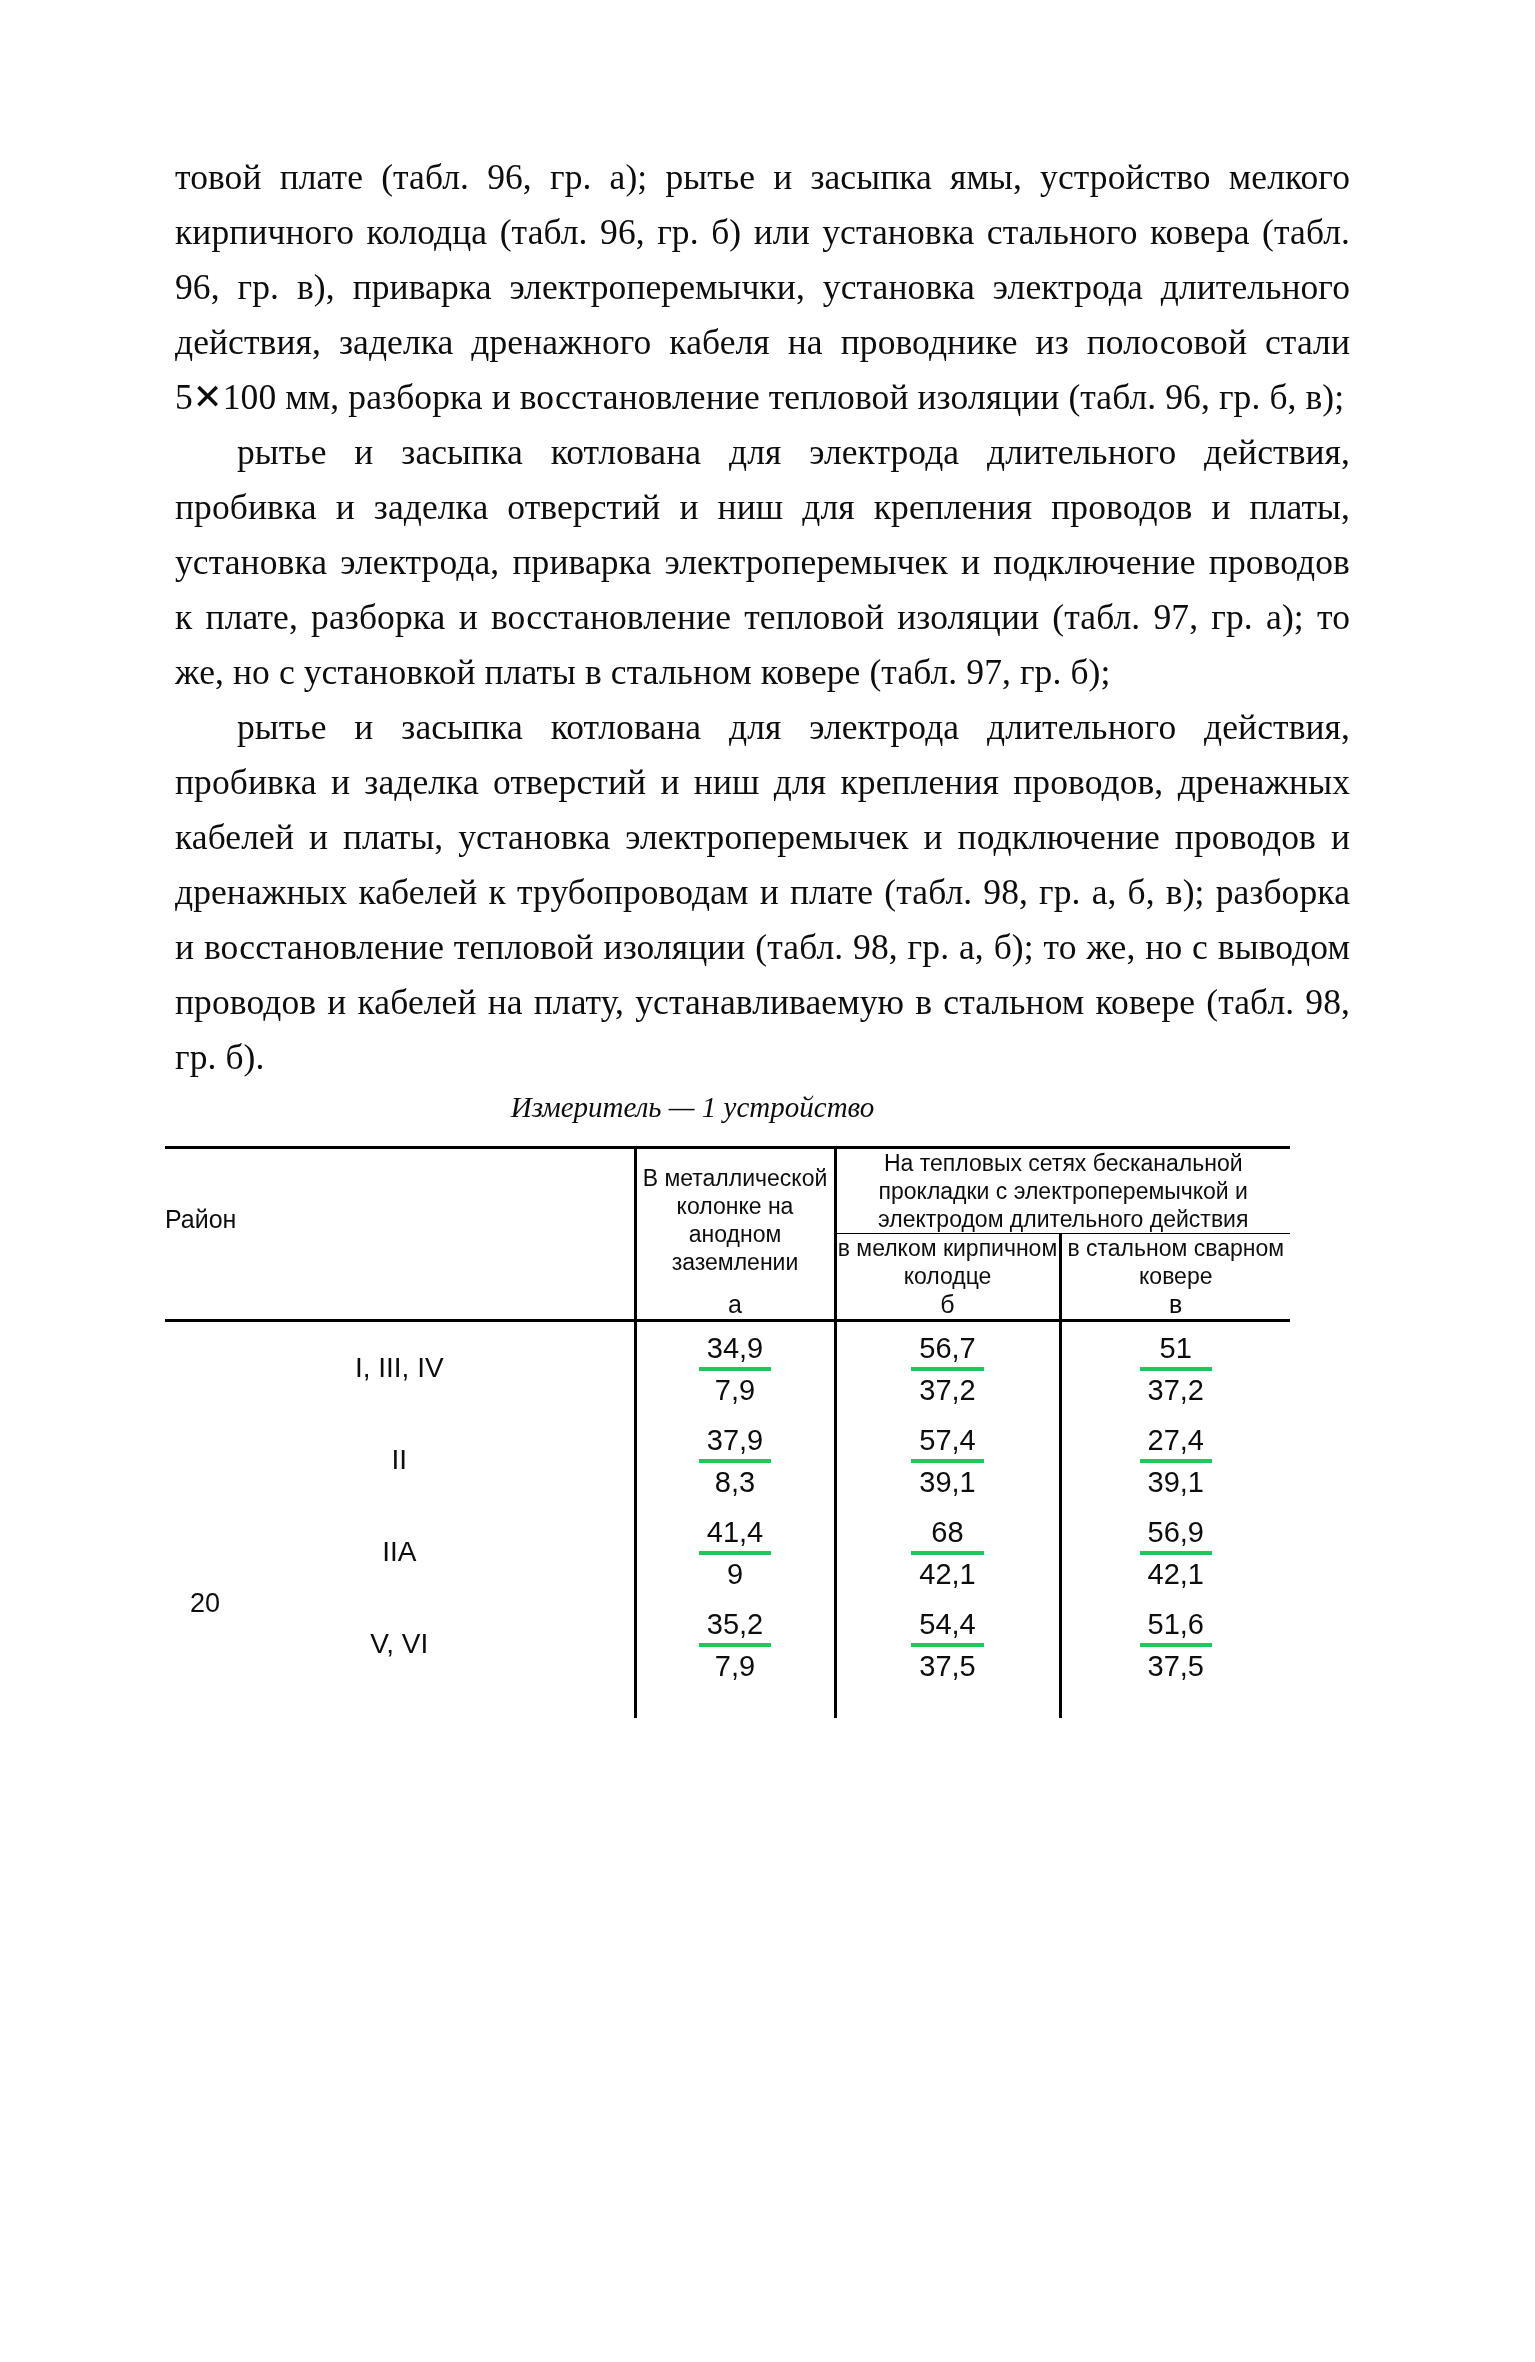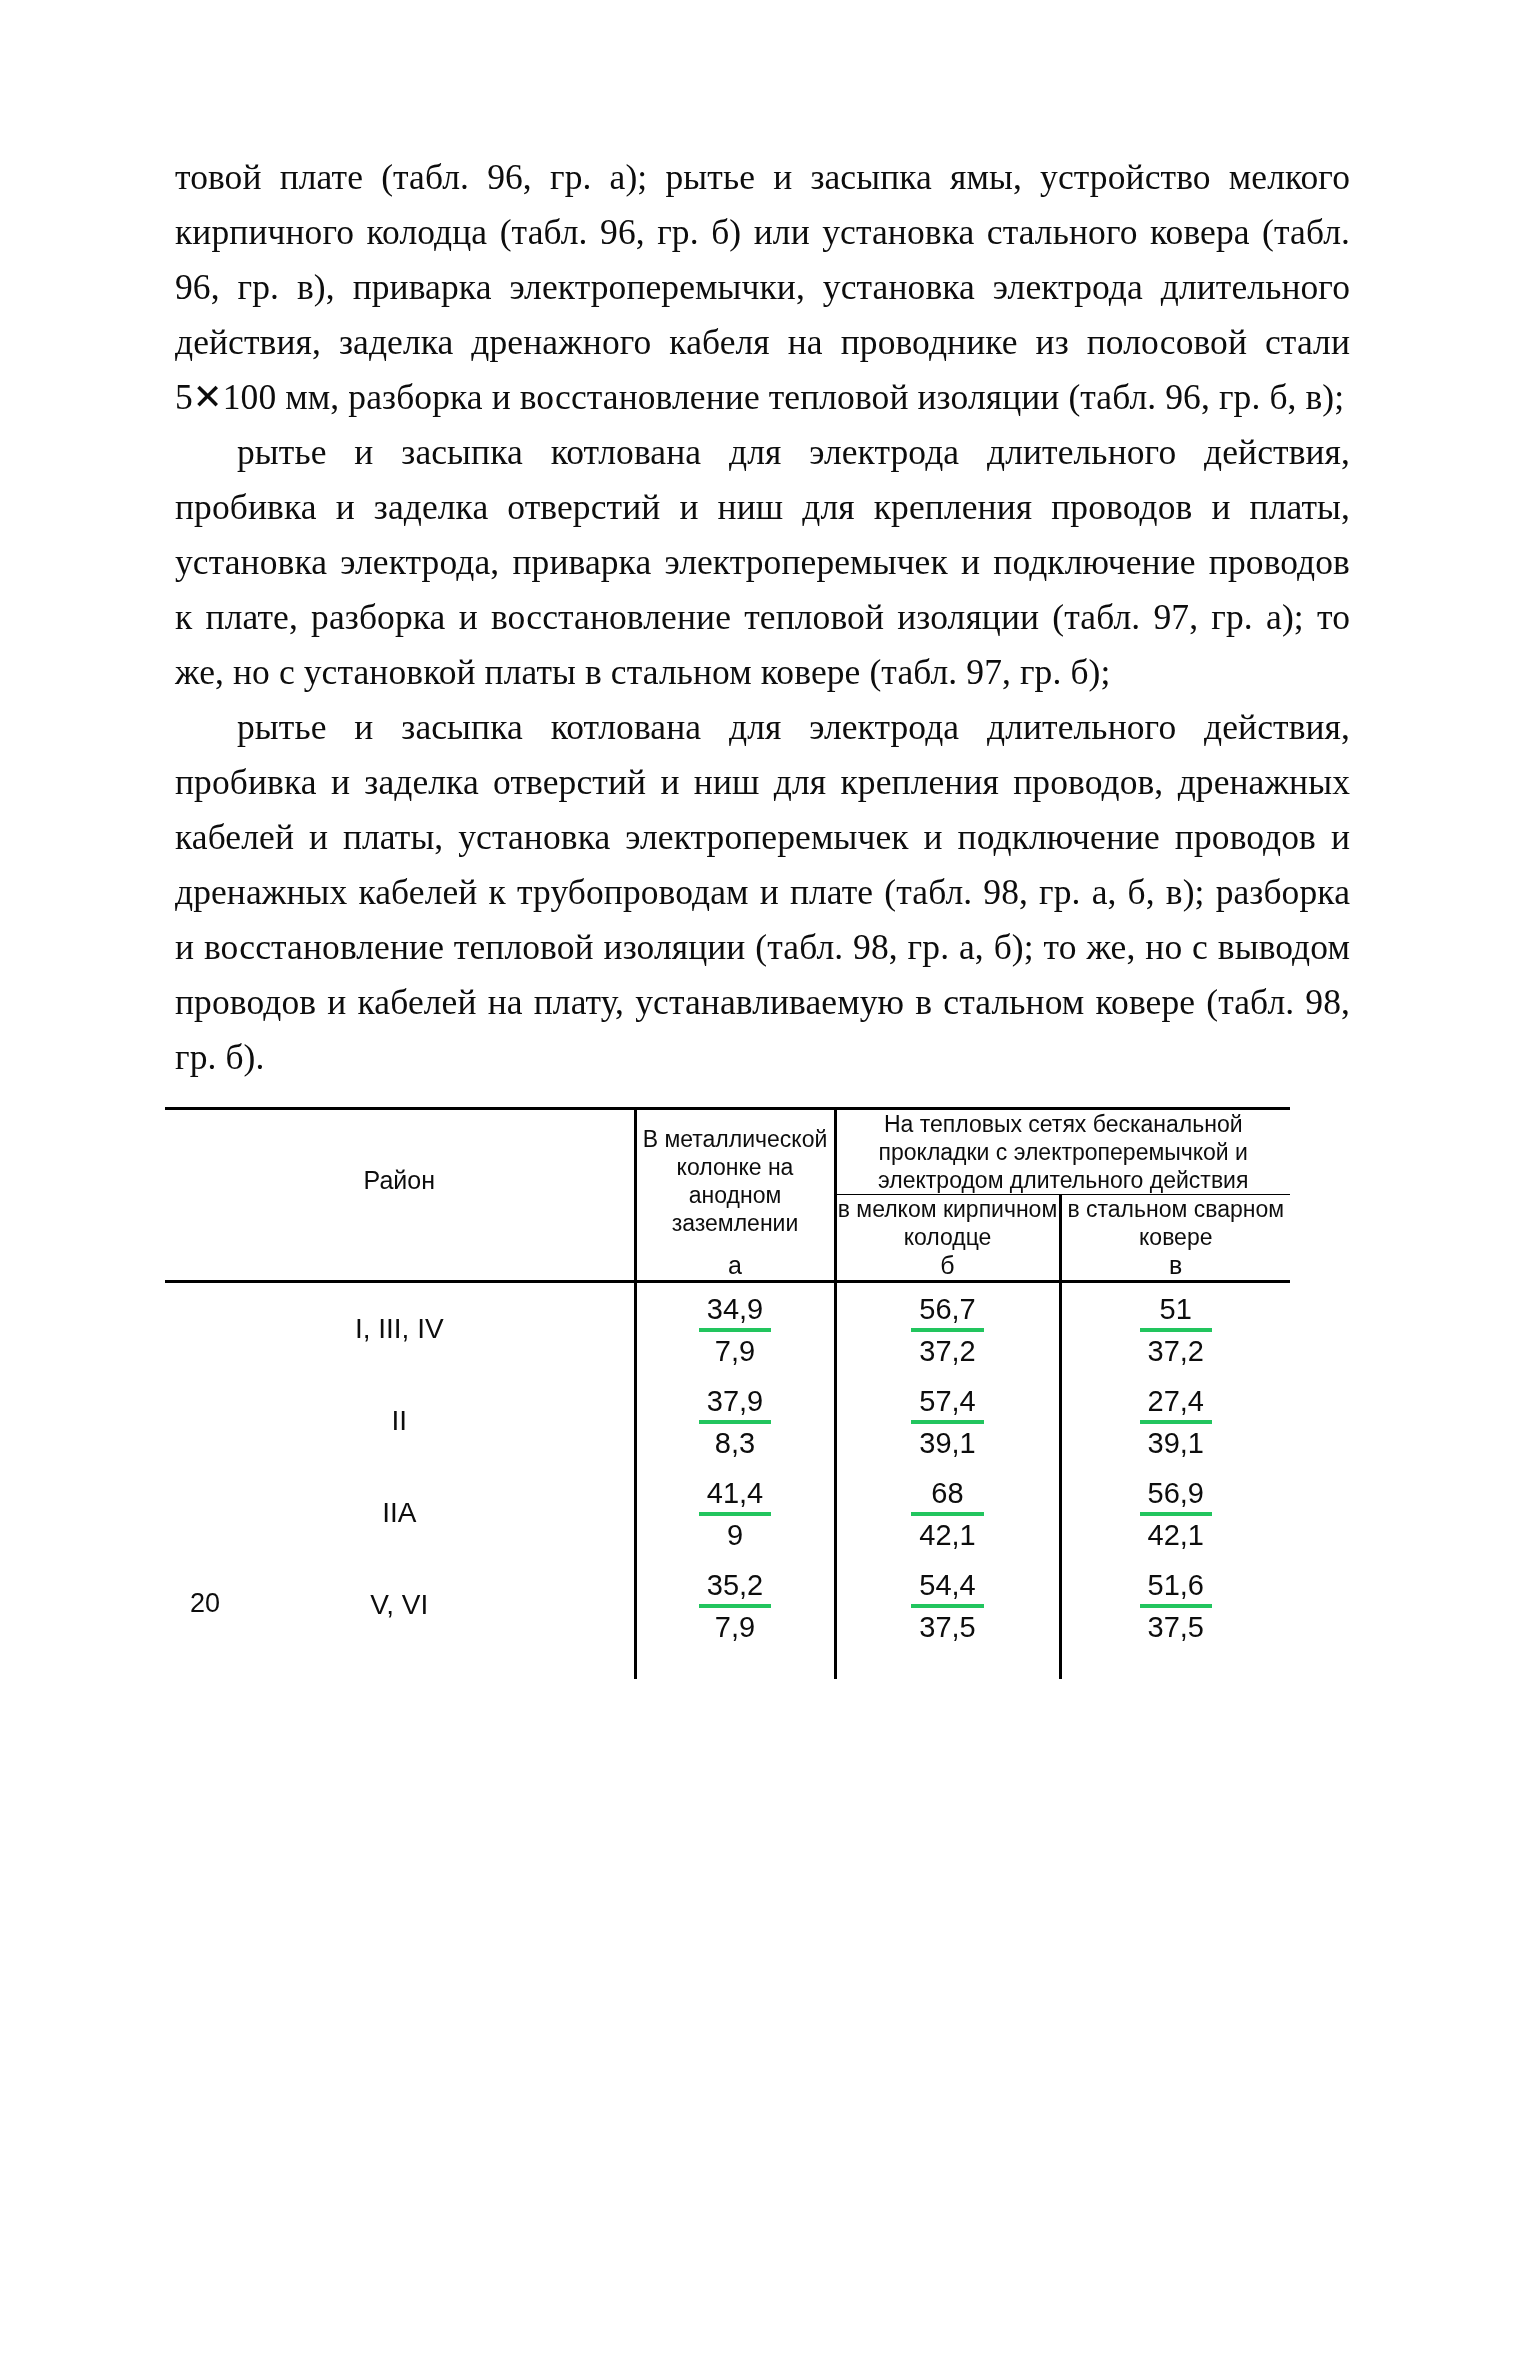--- a/index.html
+++ b/index.html
@@ -86,21 +86,20 @@
     border-top: 3px solid #000;
   }
   .hdr-cell {
     text-align: center;
     font-size: 23px;
     line-height: 28px;
     padding: 10px 8px;
     font-family: "Liberation Sans", sans-serif;
   }
   .hdr-region {
-    text-align: center;
     font-size: 25px;
     font-family: "Liberation Sans", sans-serif;
     margin-top: 29px;
   }
   .vline-l { border-left: 3px solid #000; }
   .hline-b-thin { border-bottom: 1px solid #000; }
 
   .letter-row td {
     text-align: center;
     font-size: 25px;
@@ -147,20 +146,21 @@
 <body>
 
 <div class="page">
 
   <div class="body-text">
     <p class="para">товой плате (табл. 96, гр. а); рытье и засыпка ямы, устройство мелкого кирпичного колодца (табл. 96, гр. б) или установка стального ковера (табл. 96, гр. в), приварка электроперемычки, установка электрода длительного действия, заделка дренажного кабеля на проводнике из полосовой стали 5✕100 мм, разборка и восстановление тепловой изоляции (табл. 96, гр. б, в);</p>
     <p class="para indent">рытье и засыпка котлована для электрода длительного действия, пробивка и заделка отверстий и ниш для крепления проводов и платы, установка электрода, приварка электроперемычек и подключение проводов к плате, разборка и восстановление тепловой изоляции (табл. 97, гр. а); то же, но с установкой платы в стальном ковере (табл. 97, гр. б);</p>
     <p class="para indent">рытье и засыпка котлована для электрода длительного действия, пробивка и заделка отверстий и ниш для крепления проводов, дренажных кабелей и платы, установка электроперемычек и подключение проводов и дренажных кабелей к трубопроводам и плате (табл. 98, гр. а, б, в); разборка и восстановление тепловой изоляции (табл. 98, гр. а, б); то же, но с выводом проводов и кабелей на плату, устанавливаемую в стальном ковере (табл. 98, гр. б).</p>
   </div>
 
+  <div class="tbl-sub">Измеритель — 1 устройство</div>
 
   <div class="tbl-wrap">
     <table class="data">
       <colgroup>
         <col style="width:470px">
         <col style="width:200px">
         <col style="width:225px">
         <col style="width:230px">
       </colgroup>
       <tbody>

